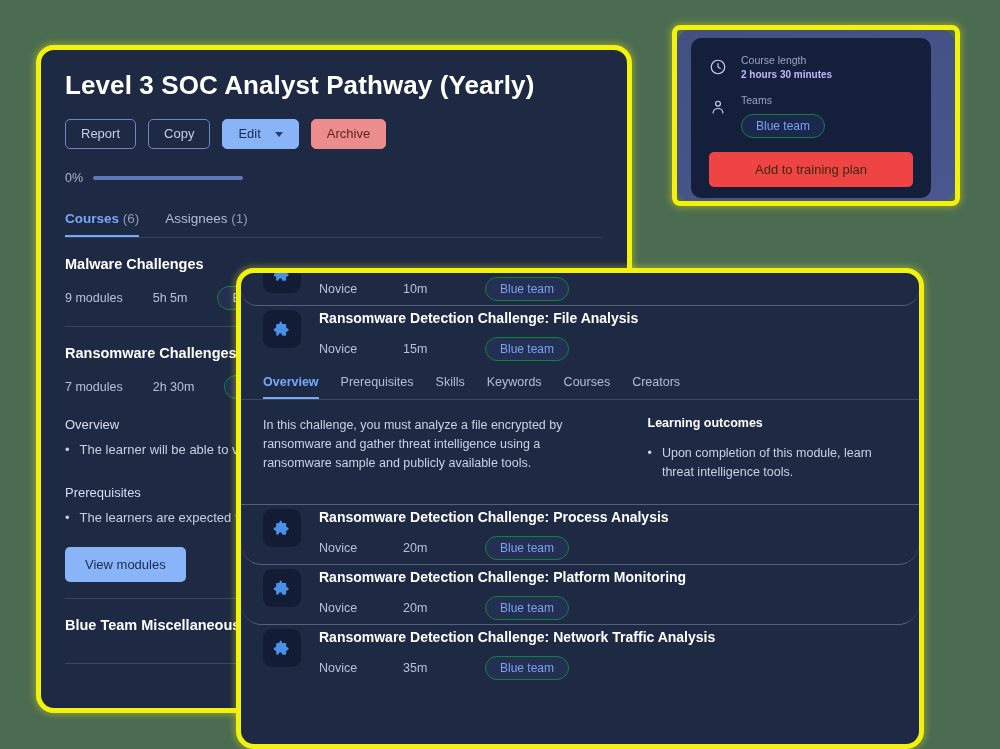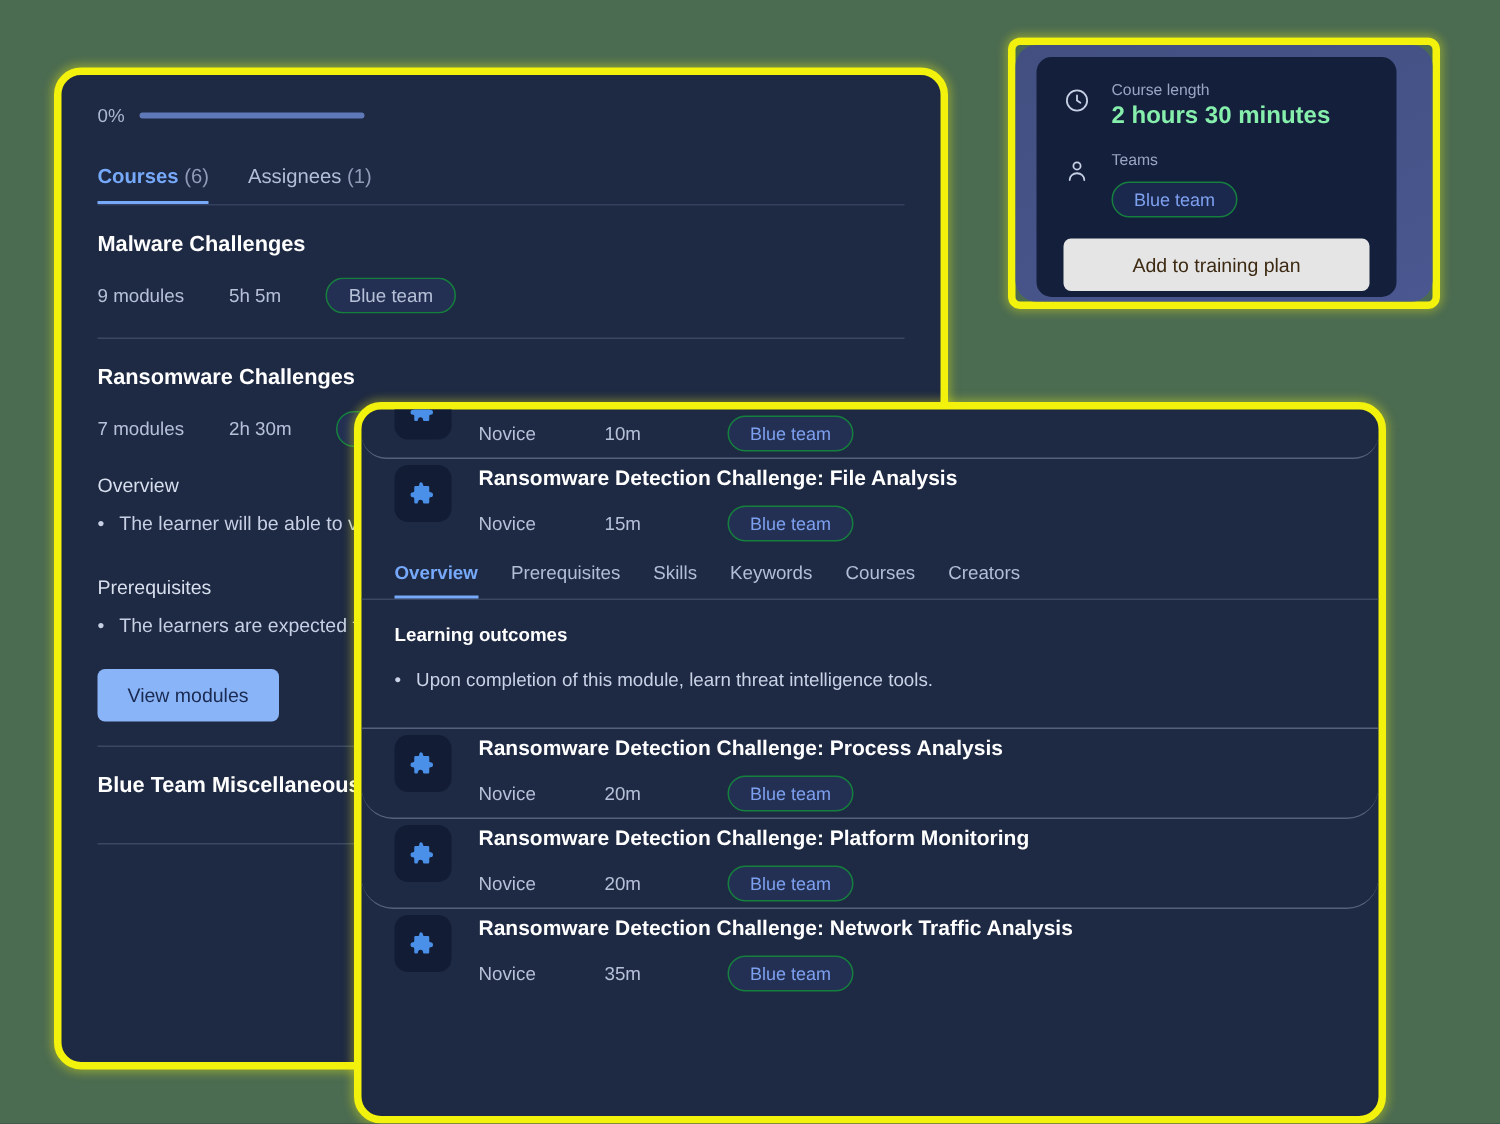--- a/index.html
+++ b/index.html
@@ -85,24 +85,24 @@
     background: linear-gradient(160deg,#424f80,#4a5790);
     border-radius: 14px;
   }
   .sc-inner {
     position: absolute; left: 14px; top: 8px; right: 24px; bottom: 3px;
     background: #141f3c; border-radius: 10px;
     padding: 16px 18px;
   }
   .sc-row { display: flex; gap: 14px; align-items: flex-start; margin-bottom: 14px; }
   .sc-label { color: #99a5c2; font-size: 10.5px; margin-bottom: 3px; }
-  .sc-value { color: #86efac; font-size: 16px; font-weight: bold; }
+  .sc-value { color: #c4b5fd; font-size: 10px; font-weight: bold; }
   .sc-icon { width: 18px; height: 18px; flex: 0 0 18px; margin-top: 4px; }
   .add-btn {
-    display: block; width: 100%; background: #e5e5e5; color: #3d2a12;
+    display: block; width: 100%; background: #ef4444; color: #3d2a12;
     border: none; border-radius: 5px; font-size: 13px; padding: 10px 0;
     cursor: pointer; font-family: "Liberation Sans", sans-serif; margin-top: 4px;
   }
 
   
   #modules-panel {
     left: 236px; top: 268px; width: 688px; height: 481px;
     background: #1e2943; border-radius: 18px; overflow: hidden; z-index: 4;
   }
   .mod-row { display: flex; gap: 18px; padding: 4px 22px; align-items: flex-start;
@@ -131,21 +131,31 @@
 
   .clip-row { overflow: hidden; }
 </style>
 </head>
 <body>
 
 <div class="stage">
 
   <div class="hl" id="pathway-panel">
     <div class="pw-inner">
-
+      <div class="pw-title">Level 3 SOC Analyst Pathway (Yearly)</div>
+
+      <div class="btn-row">
+        <button class="btn btn-outline">Report</button>
+        <button class="btn btn-outline">Copy</button>
+        <button class="btn btn-primary">
+          <span>Edit</span>
+          <span class="chev"></span>
+        </button>
+        <button class="btn btn-danger">Archive</button>
+      </div>
 
 
       <div class="prog-row">
         <span class="prog-pct">0%</span>
         <div class="prog-track"></div>
       </div>
 
 
       <div class="tabs">
         <div class="tab active">
@@ -263,20 +273,21 @@
     <div class="detail-tabs">
       <div class="dtab active">Overview</div>
       <div class="dtab">Prerequisites</div>
       <div class="dtab">Skills</div>
       <div class="dtab">Keywords</div>
       <div class="dtab">Courses</div>
       <div class="dtab">Creators</div>
     </div>
 
     <div class="detail-body">
+      <div class="detail-left">In this challenge, you must analyze a file encrypted by ransomware and gather threat intelligence using a ransomware sample and publicly available tools.</div>
       <div class="detail-right">
         <div class="lo-head">Learning outcomes</div>
         <div class="lo-item clip-row">
           <span>•</span>
           <span>Upon completion of this module, learn threat intelligence tools.</span>
         </div>
       </div>
     </div>
 
     <div class="mod-row">

